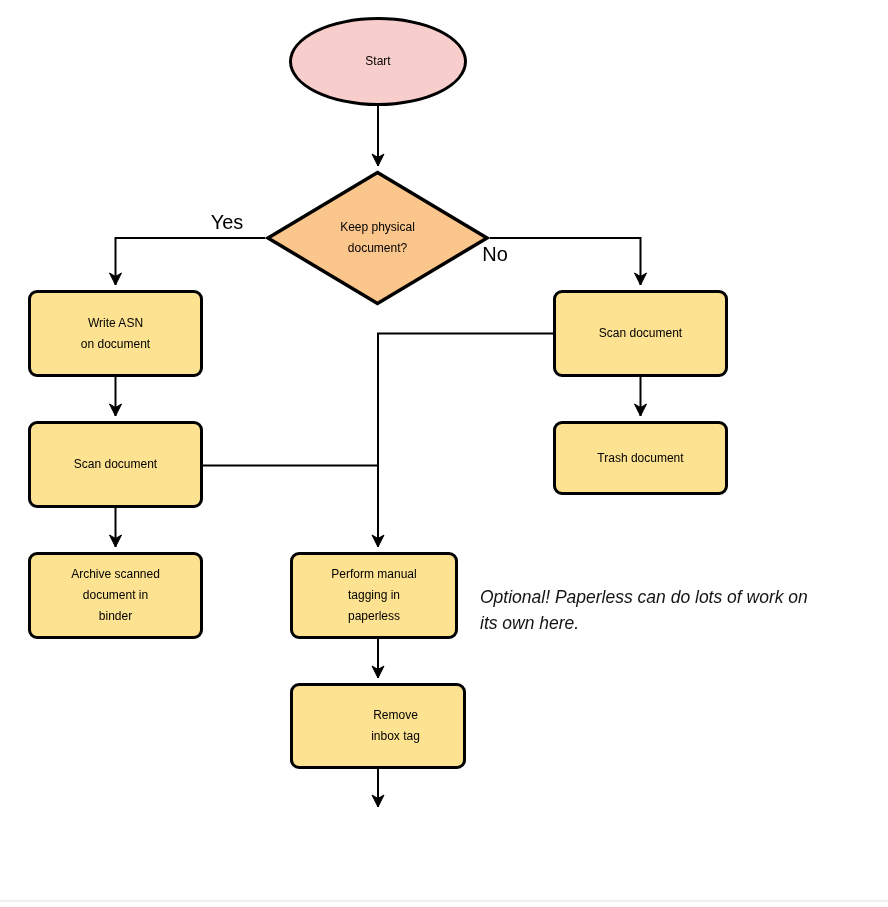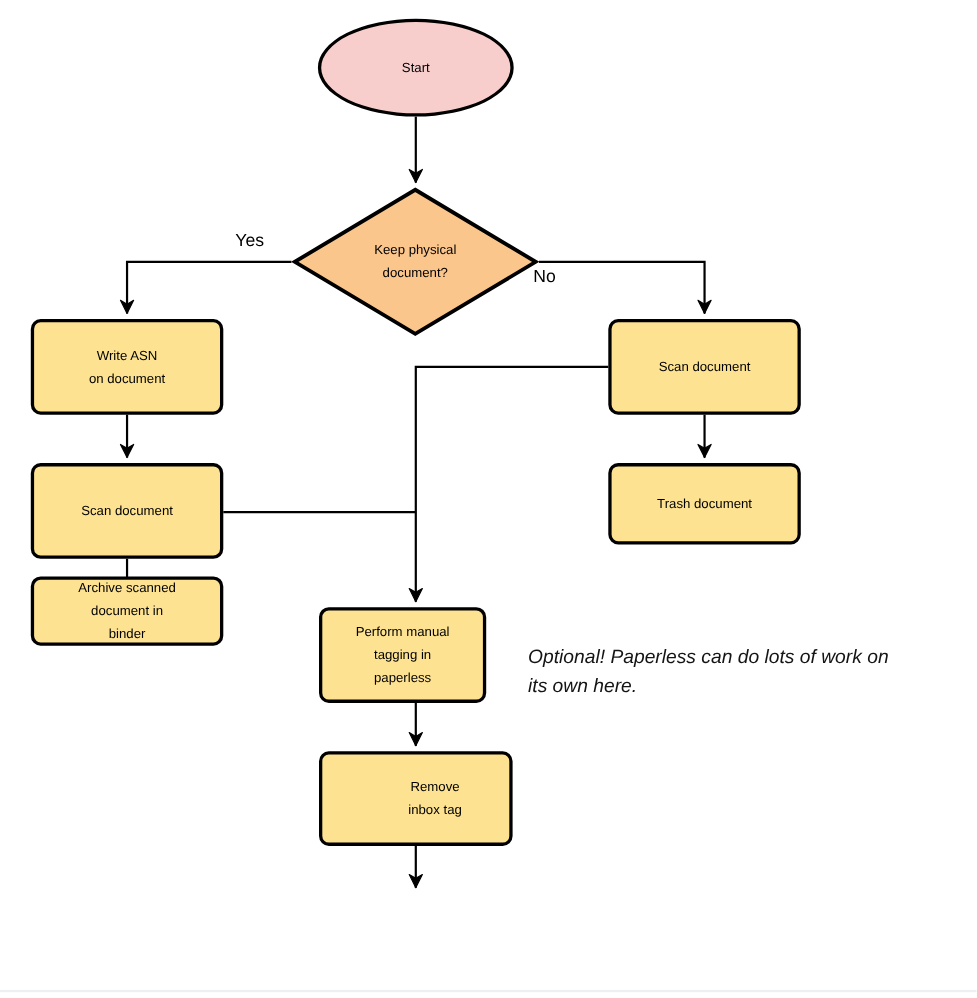--- a/index.html
+++ b/index.html
@@ -37,21 +37,21 @@
   .process {
     background: #fde291;
     border: 3px solid #000000;
     border-radius: 9px;
   }
   .diamond-wrap { background: transparent; }
   .diamond-wrap svg { position: absolute; left: 0; top: 0; }
   .diamond-wrap .label { position: relative; z-index: 1; }
   .edge-label {
     position: absolute;
-    font-size: 16px;
+    font-size: 20px;
     color: #000000;
     text-align: center;
   }
   .annotation {
     position: absolute;
     left: 480px;
     top: 584px;
     width: 420px;
     font-size: 17.5px;
     line-height: 26px;
@@ -65,24 +65,24 @@
     top: 900px;
     width: 888px;
     height: 2px;
     background: #edf0f2;
   }
   
   #n-start    { left: 289px; top: 17px;  width: 178px; height: 89px; }
   #n-decision { left: 265px; top: 170px; width: 225px; height: 136px; }
   #n-write    { left: 28px;  top: 290px; width: 175px; height: 87px; }
   #n-scan-l   { left: 28px;  top: 421px; width: 175px; height: 87px; }
-  #n-archive  { left: 28px;  top: 524px; width: 175px; height: 63px; }
+  #n-archive  { left: 28px;  top: 552px; width: 175px; height: 87px; }
   #n-scan-r   { left: 553px; top: 290px; width: 175px; height: 87px; }
   #n-trash    { left: 553px; top: 421px; width: 175px; height: 74px; }
-  #n-tagging  { left: 290px; top: 552px; width: 152px; height: 87px; }
+  #n-tagging  { left: 290px; top: 552px; width: 168px; height: 87px; }
   #n-remove   { left: 290px; top: 683px; width: 176px; height: 86px; padding-left: 35px; }
   #n-end      { left: 289px; top: 812px; width: 178px; height: 87px; }
   #lbl-yes    { left: 200px; top: 211px; width: 54px; }
   #lbl-no     { left: 471px; top: 211px; width: 48px; margin-top: 32px; }
 </style>
 </head>
 <body>
 
 <div class="canvas">
 

